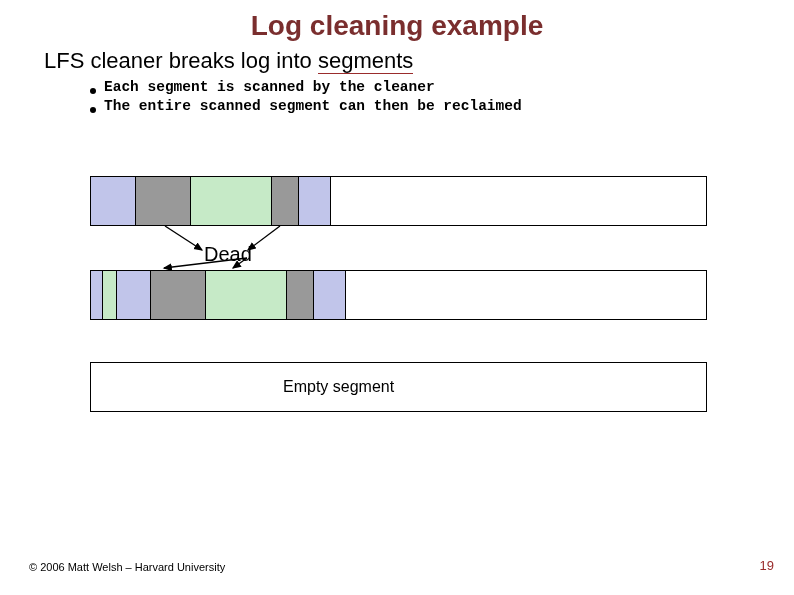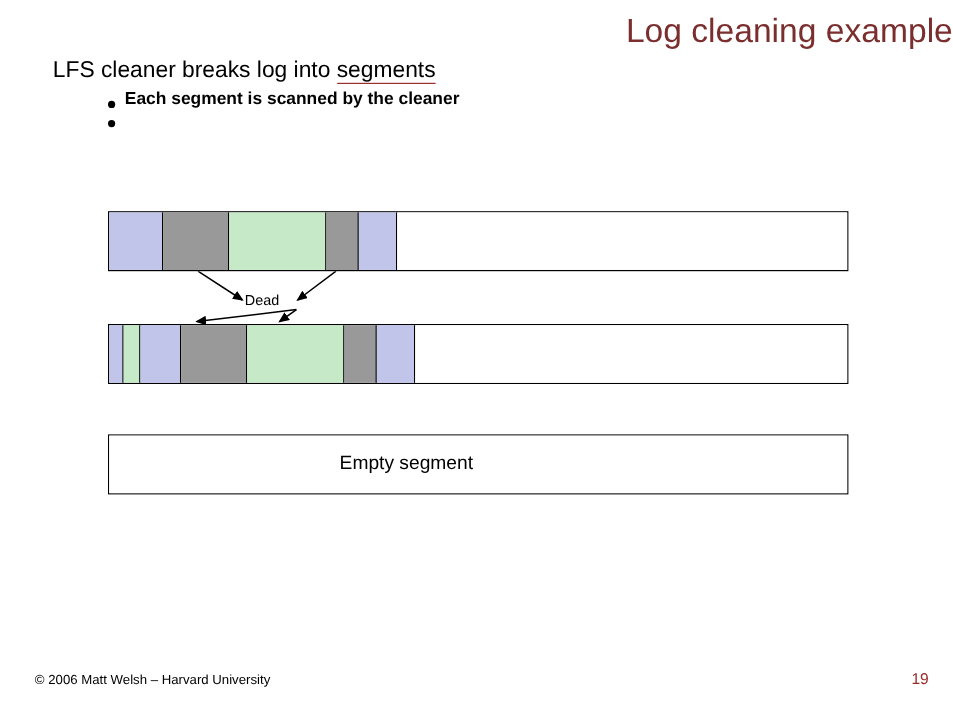--- a/index.html
+++ b/index.html
@@ -4,47 +4,48 @@
 <style>
   * { box-sizing: border-box; margin: 0; padding: 0; }
   body {
     width: 794px;
     height: 595px;
     background: #fff;
     font-family: Arial, Helvetica, sans-serif;
     position: relative;
   }
   .title {
-    text-align: right;
+    text-align: center;
     font-size: 28px;
-    font-weight: normal;
+    font-weight: bold;
     color: #7a2e2e;
     padding-top: 10px;
   }
   .subtitle {
-    font-size: 19px;
+    font-size: 22px;
     color: #000;
     margin-left: 44px;
     margin-top: 6px;
   }
   .subtitle .underline {
     border-bottom: 1.5px solid #9a2c2c;
     padding-bottom: 0px;
   }
   .bullets {
     margin-left: 90px;
     margin-top: 4px;
     font-size: 14.5px;
     font-weight: bold;
     color: #000;
   }
   .bullets .row {
     display: flex;
     align-items: center;
     line-height: 1.3;
+    font-family: Liberation Mono, monospace;
   }
   .bullets .dot {
     width: 6px;
     height: 6px;
     background: #000;
     border-radius: 50%;
     margin-top: 7px;
     margin-right: 8px;
     flex-shrink: 0;
   }
@@ -62,21 +63,21 @@
   .block { height: 100%; border-right: 1.2px solid #000; }
   .block:last-child { border-right: none; }
   .blue  { background: #c1c5ea; }
   .gray  { background: #999999; }
   .green { background: #c6eac7; }
   .white { background: #ffffff; }
   .dead-label {
     position: absolute;
     left: 204px;
     top: 243px;
-    font-size: 12px;
+    font-size: 20px;
     color: #000;
   }
   .empty-label {
     position: absolute;
     left: 283px;
     top: 378px;
     font-size: 16px;
     color: #000;
     text-align: center;
   }
@@ -111,20 +112,21 @@
   <span>LFS cleaner breaks log into </span><span class="underline">segments</span>
 </div>
 
 <div class="bullets">
   <div class="row">
       <div class="dot"></div>
       <span>Each segment is scanned by the cleaner</span>
     </div>
   <div class="row">
       <div class="dot"></div>
+      <span>The entire scanned segment can then be reclaimed</span>
     </div>
 </div>
 
 <div class="seg-container row1" id="row1">
     <div class="block blue" style="width: 45px;"></div>
     <div class="block gray" style="width: 55px;"></div>
     <div class="block green" style="width: 82px;"></div>
     <div class="block gray" style="width: 27px;"></div>
     <div class="block blue" style="width: 32px;"></div>
     <div class="block white" style="width: 376px;"></div>

